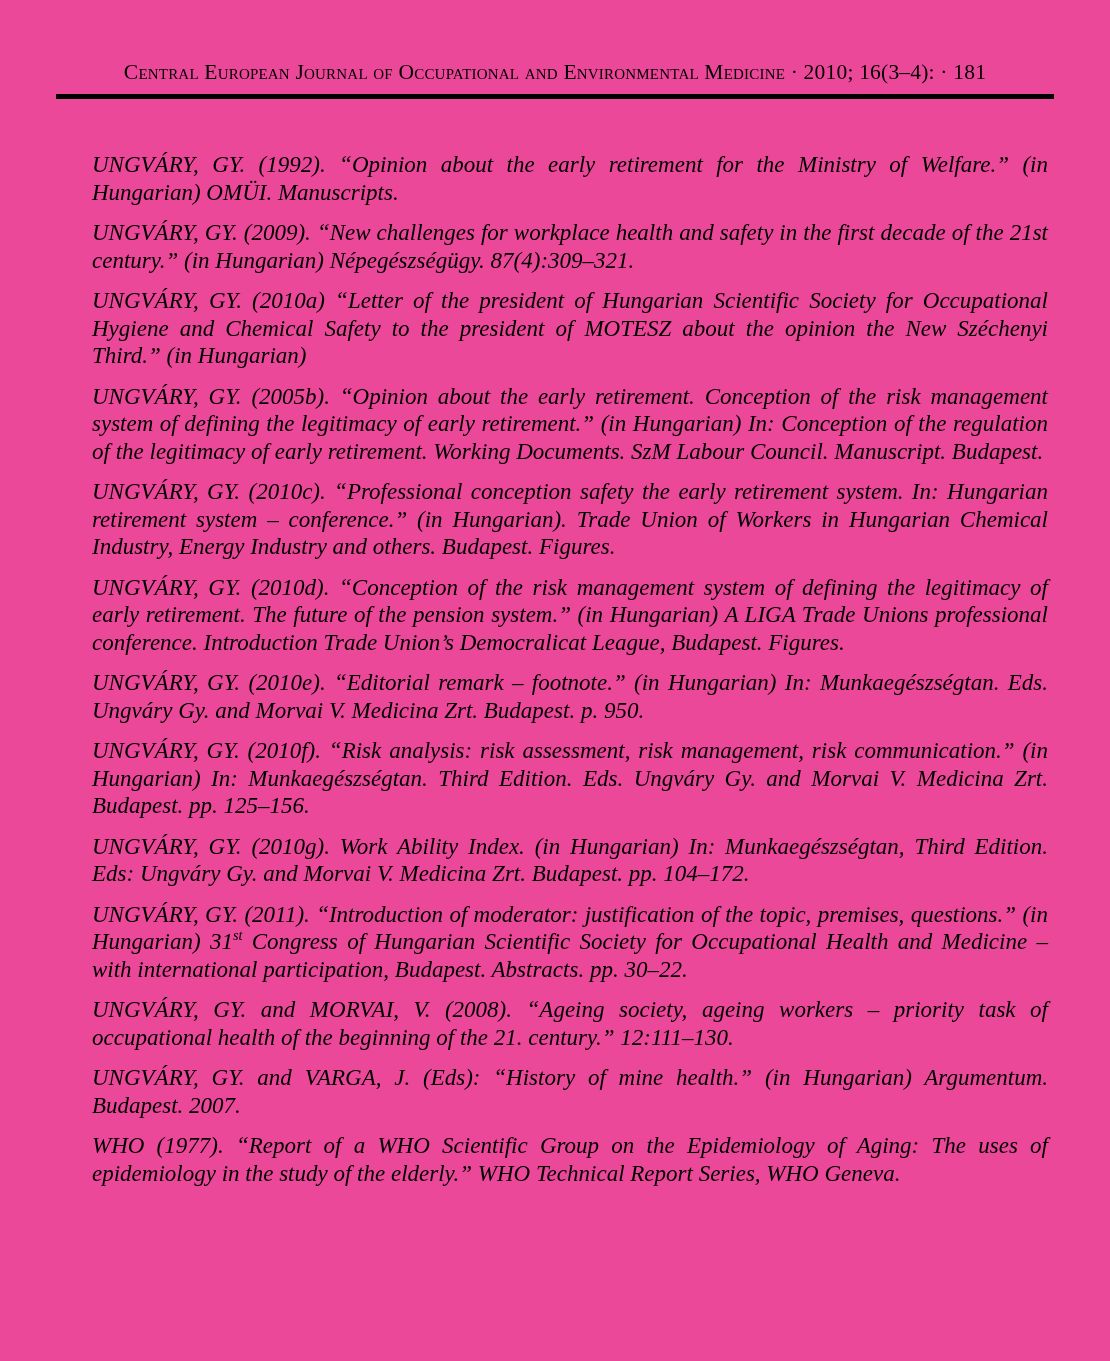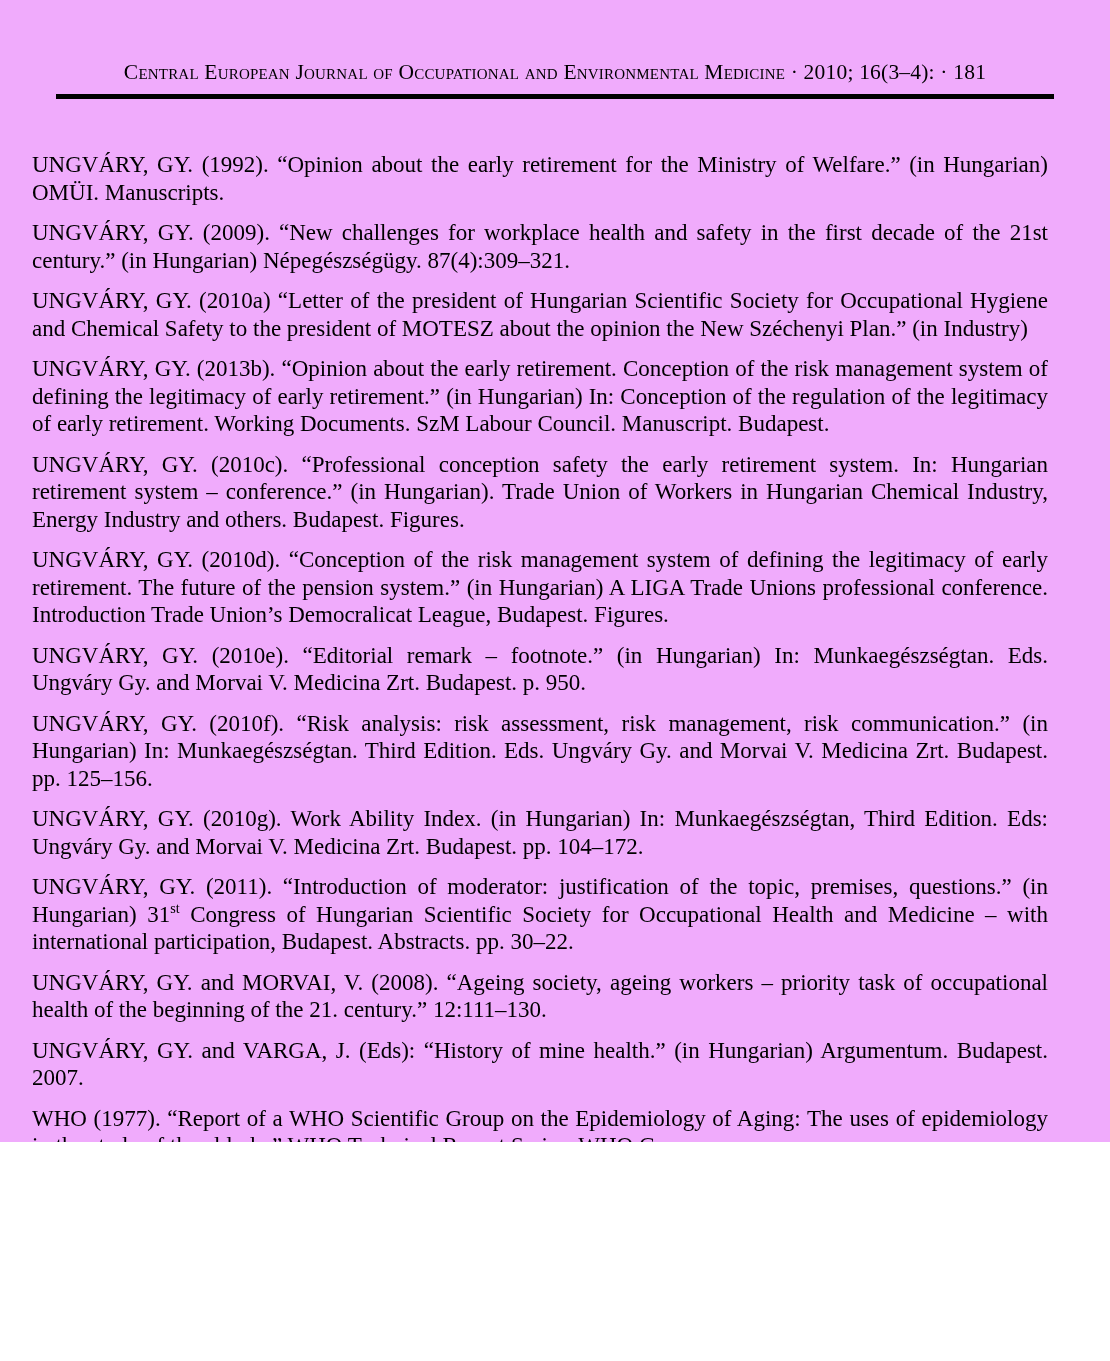--- a/index.html
+++ b/index.html
@@ -3,22 +3,22 @@
 <meta charset="utf-8">
 <style>
   html, body {
     margin: 0;
     padding: 0;
     background: #ffffff;
   }
   .page {
     position: relative;
     width: 1110px;
-    height: 1142px;
-    background: #f0abfc;
+    height: 1361px;
+    background: #ec4899;
     color: #000000;
     font-family: "Liberation Serif", "DejaVu Serif", serif;
     overflow: hidden;
     box-sizing: border-box;
   }
   .header {
     padding-top: 60px;
   }
   .journal-line {
     font-variant: small-caps;
@@ -27,21 +27,22 @@
     text-align: center;
     white-space: nowrap;
     color: #000000;
   }
   .rule {
     height: 5px;
     background: #000000;
     margin: 9px 56px 0 56px;
   }
   .references {
-    margin: 52px 62px 0 32px;
+    margin: 52px 62px 0 92px;
+    font-style: italic;
   }
   .reference {
     font-size: 23px;
     line-height: 27.5px;
     text-align: justify;
     margin: 0 0 13px 0;
     color: #000000;
   }
   .reference sup {
     font-size: 0.62em;
@@ -53,22 +54,22 @@
 <body>
 
 <div class="page">
   <div class="header">
     <div class="journal-line">Central European Journal of Occupational and Environmental Medicine · 2010; 16(3–4): · 181</div>
     <div class="rule"></div>
   </div>
   <div class="references">
       <p class="reference"><span>UNGVÁRY, GY. (1992). “Opinion about the early retirement for the Ministry of Welfare.” (in Hungarian) OMÜI. Manuscripts.</span></p>
       <p class="reference"><span>UNGVÁRY, GY. (2009). “New challenges for workplace health and safety in the first decade of the 21st century.” (in Hungarian) Népegészségügy. 87(4):309–321.</span></p>
-      <p class="reference"><span>UNGVÁRY, GY. (2010a) “Letter of the president of Hungarian Scientific Society for Occupational Hygiene and Chemical Safety to the president of MOTESZ about the opinion the New Széchenyi Plan.” (in Industry)</span></p>
-      <p class="reference"><span>UNGVÁRY, GY. (2013b). “Opinion about the early retirement. Conception of the risk management system of defining the legitimacy of early retirement.” (in Hungarian) In: Conception of the regulation of the legitimacy of early retirement. Working Documents. SzM Labour Council. Manuscript. Budapest.</span></p>
+      <p class="reference"><span>UNGVÁRY, GY. (2010a) “Letter of the president of Hungarian Scientific Society for Occupational Hygiene and Chemical Safety to the president of MOTESZ about the opinion the New Széchenyi Third.” (in Hungarian)</span></p>
+      <p class="reference"><span>UNGVÁRY, GY. (2005b). “Opinion about the early retirement. Conception of the risk management system of defining the legitimacy of early retirement.” (in Hungarian) In: Conception of the regulation of the legitimacy of early retirement. Working Documents. SzM Labour Council. Manuscript. Budapest.</span></p>
       <p class="reference"><span>UNGVÁRY, GY. (2010c). “Professional conception safety the early retirement system. In: Hungarian retirement system – conference.” (in Hungarian). Trade Union of Workers in Hungarian Chemical Industry, Energy Industry and others. Budapest. Figures.</span></p>
       <p class="reference"><span>UNGVÁRY, GY. (2010d). “Conception of the risk management system of defining the legitimacy of early retirement. The future of the pension system.” (in Hungarian) A LIGA Trade Unions professional conference. Introduction Trade Union’s Democralicat League, Budapest. Figures.</span></p>
       <p class="reference"><span>UNGVÁRY, GY. (2010e). “Editorial remark – footnote.” (in Hungarian) In: Munkaegészségtan. Eds. Ungváry Gy. and Morvai V. Medicina Zrt. Budapest. p. 950.</span></p>
       <p class="reference"><span>UNGVÁRY, GY. (2010f). “Risk analysis: risk assessment, risk management, risk communication.” (in Hungarian) In: Munkaegészségtan. Third Edition. Eds. Ungváry Gy. and Morvai V. Medicina Zrt. Budapest. pp. 125–156.</span></p>
       <p class="reference"><span>UNGVÁRY, GY. (2010g). Work Ability Index. (in Hungarian) In: Munkaegészségtan, Third Edition. Eds: Ungváry Gy. and Morvai V. Medicina Zrt. Budapest. pp. 104–172.</span></p>
       <p class="reference"><span>UNGVÁRY, GY. (2011). “Introduction of moderator: justification of the topic, premises, questions.” (in Hungarian) 31</span><sup>st</sup><span> Congress of Hungarian Scientific Society for Occupational Health and Medicine – with international participation, Budapest. Abstracts. pp. 30–22.</span></p>
       <p class="reference"><span>UNGVÁRY, GY. and MORVAI, V. (2008). “Ageing society, ageing workers – priority task of occupational health of the beginning of the 21. century.” 12:111–130.</span></p>
       <p class="reference"><span>UNGVÁRY, GY. and VARGA, J. (Eds): “History of mine health.” (in Hungarian) Argumentum. Budapest. 2007.</span></p>
       <p class="reference"><span>WHO (1977). “Report of a WHO Scientific Group on the Epidemiology of Aging: The uses of epidemiology in the study of the elderly.” WHO Technical Report Series, WHO Geneva.</span></p>
     </div>

